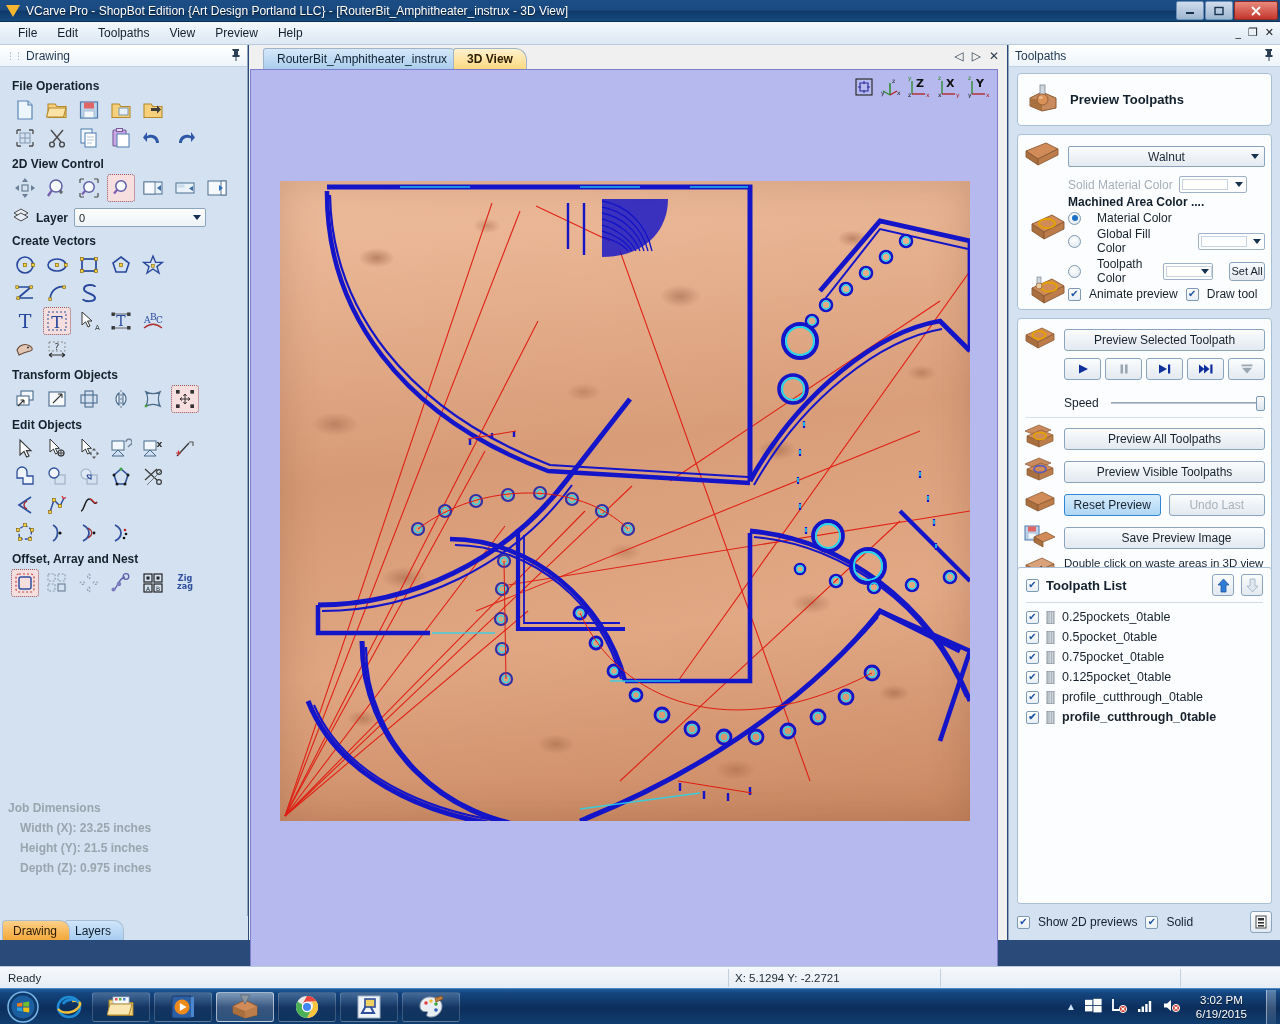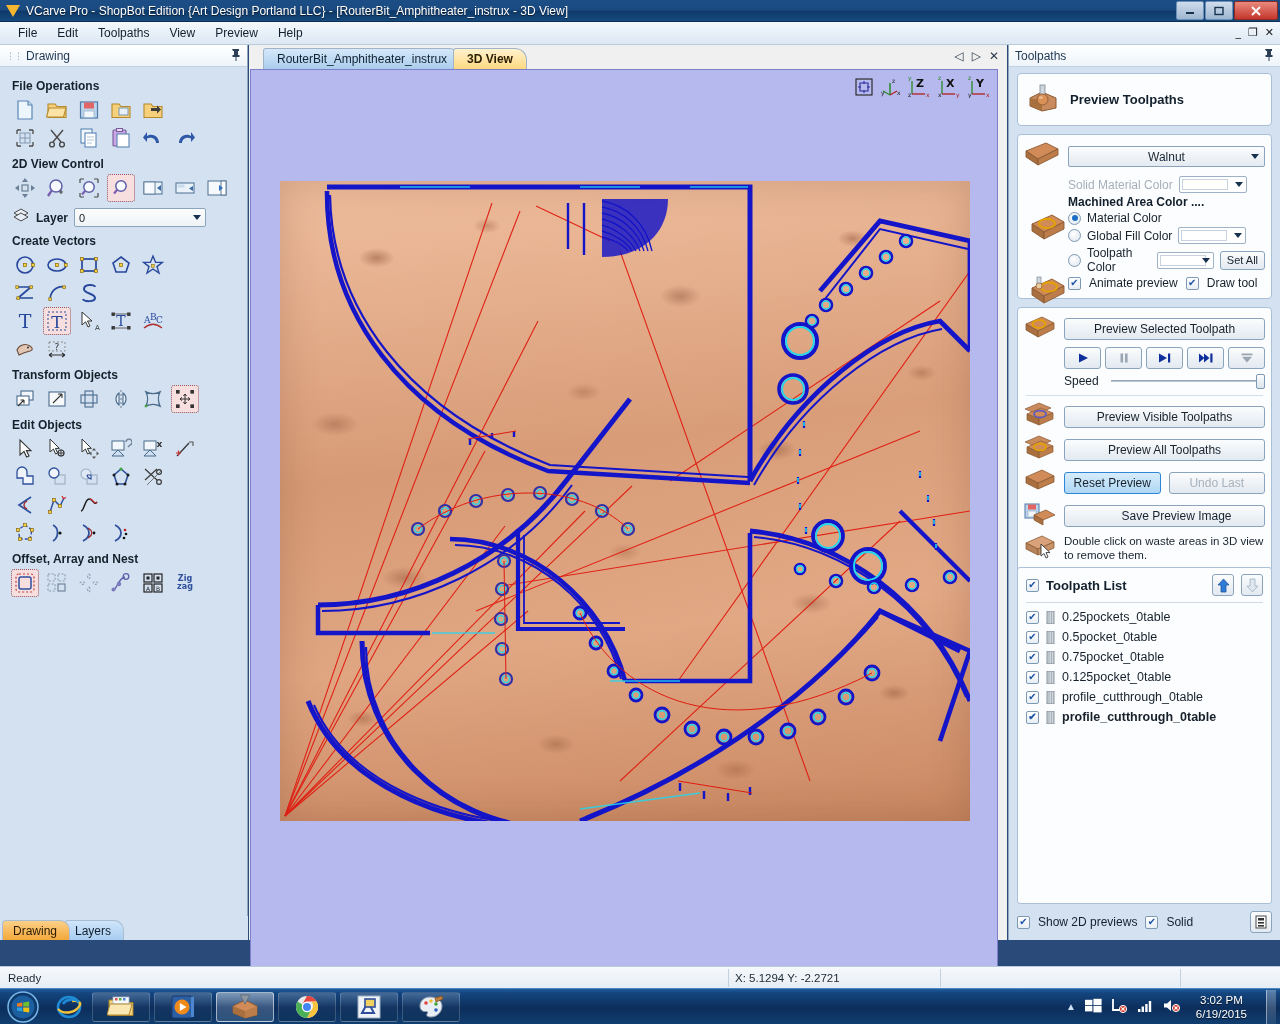--- a/index.html
+++ b/index.html
@@ -202,21 +202,21 @@
     width: 68px; height: 17px; border: 1px solid #9db2c6; border-radius: 2px;
     background: #fff; display: flex; align-items: center; position: relative;
   }
   .colorbox .sw { width: 46px; height: 11px; margin-left: 2px; background: #fff; border: 1px solid #c7d3de; }
   .colorbox .arrow {
     position: absolute; right: 3px; width: 0; height: 0;
     border-left: 4px solid transparent; border-right: 4px solid transparent;
     border-top: 5px solid #17324f;
   }
   .mac-title { font-size: 12px; font-weight: bold; color: #12202d; margin-left: 44px; }
-  .radio-row { display: flex; align-items: center; gap: 6px; margin: 2px 0 2px 44px; }
+  .radio-row { display: flex; align-items: center; gap: 16px; margin: 2px 0 2px 44px; }
   .radio {
     width: 13px; height: 13px; border-radius: 50%;
     border: 1px solid #7e99b3; background: radial-gradient(circle at 40% 35%, #fff, #dbe4ec);
     display: flex; align-items: center; justify-content: center; flex: 0 0 auto;
   }
   .radio.on::after { content: ""; width: 6px; height: 6px; border-radius: 50%; background: #1b6fc4; }
   .radio-lbl { font-size: 12px; color: #16212c; }
   .chk {
     width: 13px; height: 13px; border: 1px solid #7e99b3; border-radius: 2px;
     background: linear-gradient(to bottom,#fff,#e7eef5);
@@ -230,21 +230,21 @@
     font-size: 12px; color: #17232f;
   }
   .btn.disabled { color: #a7b2bc; text-align: right; }
   .btn.hl { border-color: #2f86d6; background: linear-gradient(to bottom,#d7ecfb,#aed7f5); }
   .transport { display: flex; gap: 4px; margin-top: 4px; }
   .tbtn {
     flex: 1; height: 22px; border: 1px solid #8aa4be; border-radius: 3px;
     background: linear-gradient(to bottom,#fbfcfd,#e2e9f0);
     display: flex; align-items: center; justify-content: center;
   }
-  .speed-row { display: flex; align-items: center; gap: 12px; margin-top: 4px; }
+  .speed-row { display: flex; align-items: center; gap: 12px; margin-top: 15px; }
   .speed-lbl { font-size: 12px; color: #16212c; }
   .slider { flex: 1; height: 16px; position: relative; }
   .slider .track {
     position: absolute; top: 7px; left: 0; right: 0; height: 2px;
     background: #b6c4d2; border-top: 1px solid #96a8b9;
   }
   .slider .knob {
     position: absolute; right: 0; top: 1px; width: 9px; height: 15px;
     background: linear-gradient(to bottom,#fcfdfe,#dbe4ec);
     border: 1px solid #7e99b3; border-radius: 2px;
@@ -914,20 +914,26 @@
             </svg>
         </div>
         <div class="ticon">
           <svg width="22" height="22" viewBox="0 0 22 22">
               <text x="11" y="9" font-family="DejaVu Sans, sans-serif" font-size="8" font-weight="bold" fill="#2f4f9c" text-anchor="middle">Zig</text>
               <text x="11" y="17" font-family="DejaVu Sans, sans-serif" font-size="8" font-weight="bold" fill="#2f4f9c" text-anchor="middle">zag</text>
             </svg>
         </div>
       </div>
 
+      <div class="jobdims">
+        <div class="jd-t">Job Dimensions</div>
+        <div class="jd-r">Width  (X): 23.25 inches</div>
+        <div class="jd-r">Height (Y): 21.5 inches</div>
+        <div class="jd-r">Depth  (Z): 0.975 inches</div>
+      </div>
     </div>
 
     <div class="tabstrip">
       <div class="btab active">Drawing</div>
       <div class="btab inact">Layers</div>
     </div>
   </div>
 
   <div class="center">
     <div class="doctabs">
@@ -1398,36 +1404,36 @@
 
         <div class="sep"></div>
 
         <div class="row-ic">
           <span>
             <svg width="32" height="26" viewBox="0 0 32 26">
                 <polygon points="1,7 15,1 27,6 13,12" fill="#c98a5e" stroke="#8a5a34" stroke-width=".7"></polygon>
                 <polygon points="3,12 17,6 29,11 15,17" fill="#d08b58" stroke="#8a5a34" stroke-width=".7"></polygon>
                 <polygon points="3,12 15,17 15,23 3,18" fill="#a96f3e" stroke="#8a5a34" stroke-width=".7"></polygon>
                 <polygon points="15,17 29,11 29,17 15,23" fill="#bd7d4b" stroke="#8a5a34" stroke-width=".7"></polygon>
-                <ellipse cx="16" cy="12" rx="6" ry="3.4" fill="none" stroke="#5b5bbf" stroke-width="1.7"></ellipse>
+                <ellipse cx="16" cy="12" rx="6" ry="3.4" fill="none" stroke="#e3a200" stroke-width="1.7"></ellipse>
               </svg>
           </span>
-          <div class="btn" style="flex:1;">Preview Visible Toolpaths</div>
+          <div class="btn" style="flex:1;">Preview All Toolpaths</div>
         </div>
         <div class="row-ic">
           <span>
             <svg width="32" height="26" viewBox="0 0 32 26">
                 <polygon points="1,7 15,1 27,6 13,12" fill="#c98a5e" stroke="#8a5a34" stroke-width=".7"></polygon>
                 <polygon points="3,12 17,6 29,11 15,17" fill="#d08b58" stroke="#8a5a34" stroke-width=".7"></polygon>
                 <polygon points="3,12 15,17 15,23 3,18" fill="#a96f3e" stroke="#8a5a34" stroke-width=".7"></polygon>
                 <polygon points="15,17 29,11 29,17 15,23" fill="#bd7d4b" stroke="#8a5a34" stroke-width=".7"></polygon>
-                <ellipse cx="16" cy="12" rx="6" ry="3.4" fill="none" stroke="#e3a200" stroke-width="1.7"></ellipse>
+                <ellipse cx="16" cy="12" rx="6" ry="3.4" fill="none" stroke="#5b5bbf" stroke-width="1.7"></ellipse>
               </svg>
           </span>
-          <div class="btn" style="flex:1;">Preview All Toolpaths</div>
+          <div class="btn" style="flex:1;">Preview Visible Toolpaths</div>
         </div>
         <div class="row-ic">
           <span>
             <svg width="32" height="26" viewBox="0 0 32 26">
                 <polygon points="2,9 18,2 30,8 14,15" fill="#d08b58" stroke="#8a5a34" stroke-width=".8"></polygon>
                 <polygon points="2,9 14,15 14,21 2,15" fill="#a96f3e" stroke="#8a5a34" stroke-width=".8"></polygon>
                 <polygon points="14,15 30,8 30,14 14,21" fill="#bd7d4b" stroke="#8a5a34" stroke-width=".8"></polygon>
               </svg>
           </span>
           <div class="btn hl" style="flex:1;text-align:right;">Reset Preview</div>

